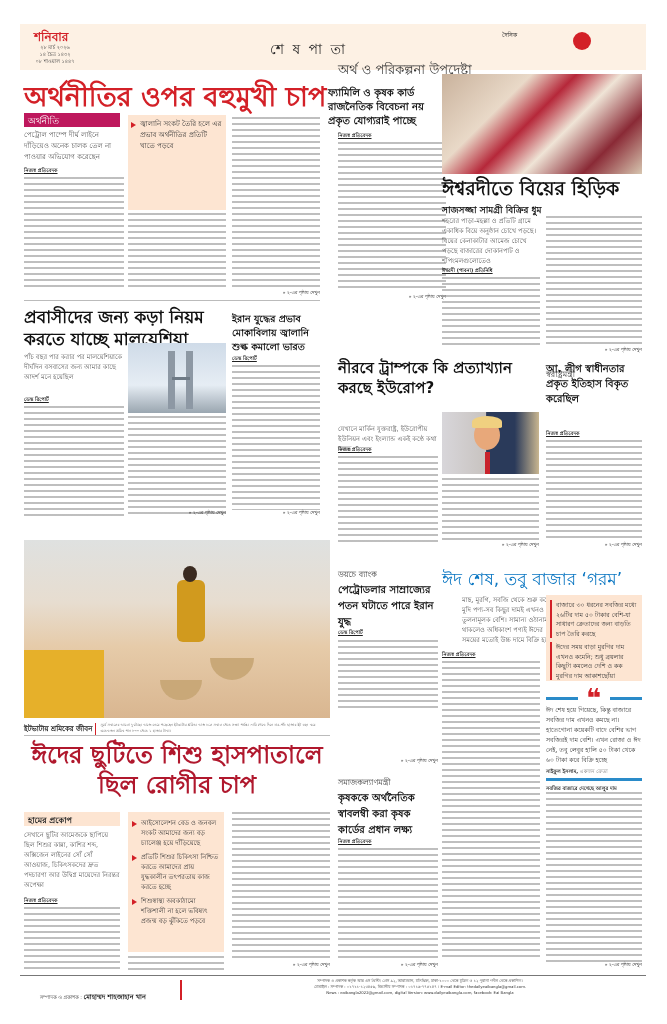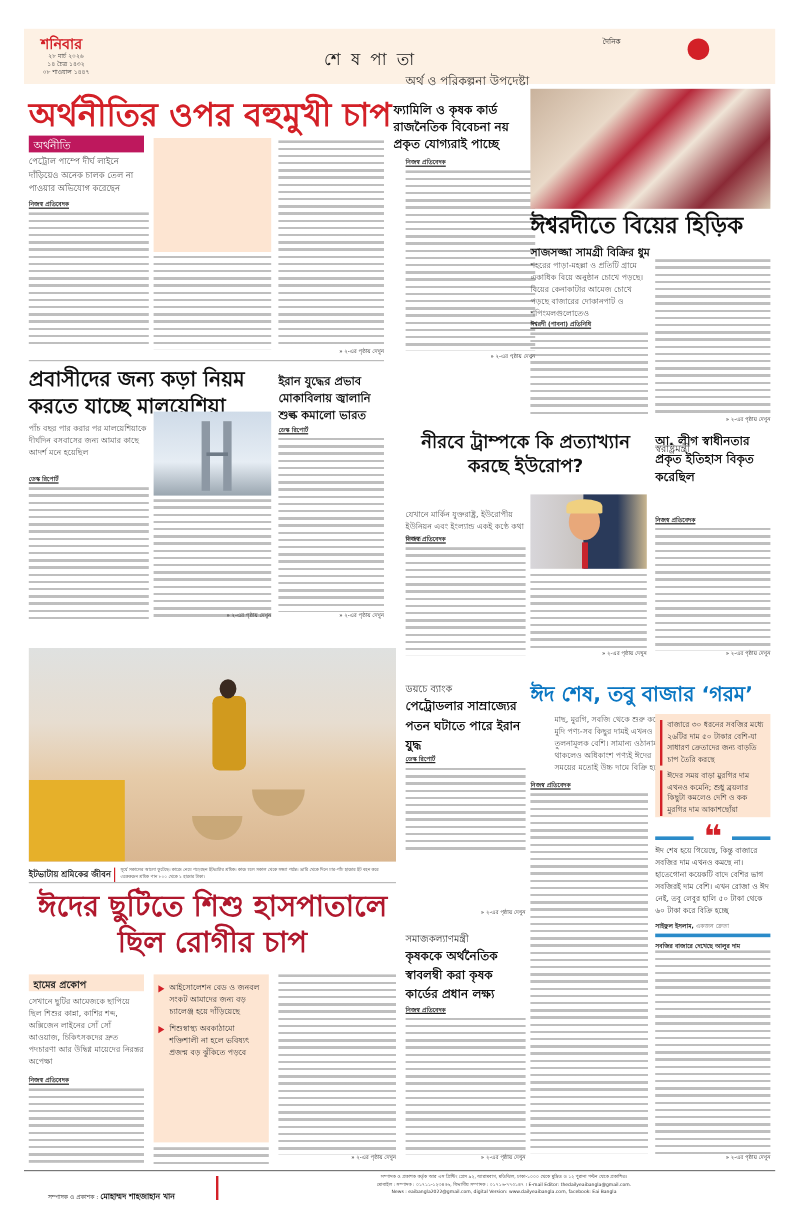--- a/index.html
+++ b/index.html
@@ -41,26 +41,27 @@
   <div class="abs logo-small">দৈনিক</div>
   <div class="abs logo-dot"></div>
 </div>
 
 <h1 class="abs red" style="left:24px;top:80px;font-size:27px;line-height:34px">অর্থনীতির ওপর বহুমুখী চাপ</h1>
 <div class="abs tag-orange" style="left:24px;top:113px;width:96px;height:14px;font-size:9px;padding:1px 4px">অর্থনীতি</div>
 <div class="abs intro" style="left:24px;top:130px;width:100px">পেট্রোল পাম্পে দীর্ঘ লাইনে দাঁড়িয়েও অনেক চালক তেল না পাওয়ার অভিযোগ করেছেন</div>
 <div class="abs byline" style="left:24px;top:167px">নিজস্ব প্রতিবেদক</div>
 <div class="abs lines" style="left:24px;top:177px;width:100px;height:110px"></div>
 <div class="abs box-peach" style="left:128px;top:115px;width:98px;height:95px;padding:4px 3px">
+  <div class="bullet">জ্বালানি সংকট তৈরি হলে এর প্রভাব অর্থনীতির প্রতিটি খাতে পড়বে</div>
 </div>
 <div class="abs lines" style="left:128px;top:213px;width:98px;height:78px"></div>
 <div class="abs lines" style="left:232px;top:117px;width:88px;height:170px"></div>
 <div class="abs more" style="left:232px;top:290px;width:88px">» ২-এর পৃষ্ঠায় দেখুন</div>
 
-<div class="abs" style="left:338px;top:60px;font-size:10px;color:#333">অর্থ ও পরিকল্পনা উপদেষ্টা</div>
+<div class="abs" style="left:338px;top:60px;font-size:13px;color:#333">অর্থ ও পরিকল্পনা উপদেষ্টা</div>
 <h2 class="abs hl" style="left:328px;top:86px;width:110px;font-size:10px;line-height:14px">ফ্যামিলি ও কৃষক কার্ড রাজনৈতিক বিবেচনা নয় প্রকৃত যোগ্যরাই পাচ্ছে</h2>
 <div class="abs byline" style="left:338px;top:132px">নিজস্ব প্রতিবেদক</div>
 <div class="abs lines" style="left:338px;top:142px;width:108px;height:150px"></div>
 <div class="abs more" style="left:338px;top:294px;width:108px">» ২-এর পৃষ্ঠায় দেখুন</div>
 
 <div class="abs photo" style="left:442px;top:74px;width:200px;height:100px;background:linear-gradient(135deg,#c9b29c,#e9d9c8 30%,#b6283a 45%,#efe4d6 60%,#8a2a36 80%,#d7c6b0)"></div>
 <h2 class="abs hl" style="left:442px;top:176px;font-size:19px;line-height:24px">ঈশ্বরদীতে বিয়ের হিড়িক</h2>
 <div class="abs hl" style="left:442px;top:203px;font-size:9px">সাজসজ্জা সামগ্রী বিক্রির ধুম</div>
 <div class="abs intro" style="left:442px;top:216px;width:98px;font-size:6.5px;line-height:10px">শহরের পাড়া-মহল্লা ও প্রতিটি গ্রামে একাধিক বিয়ে অনুষ্ঠান চোখে পড়ছে। বিয়ের কেনাকাটার আমেজ চোখে পড়ছে বাজারের দোকানপাট ও শপিংমলগুলোতেও</div>
 <div class="abs byline" style="left:442px;top:267px">ঈশ্বরদী (পাবনা) প্রতিনিধি</div>
@@ -80,21 +81,21 @@
   <div class="abs" style="left:44px;top:34px;width:18px;height:3px;background:#6e7a86"></div>
 </div>
 <div class="abs lines" style="left:128px;top:416px;width:98px;height:100px"></div>
 <div class="abs more" style="left:128px;top:510px;width:98px">» ২-এর পৃষ্ঠায় দেখুন</div>
 
 <h3 class="abs hl" style="left:232px;top:312px;width:88px;font-size:9.5px;line-height:14px">ইরান যুদ্ধের প্রভাব মোকাবিলায় জ্বালানি শুল্ক কমালো ভারত</h3>
 <div class="abs byline" style="left:232px;top:355px">ডেস্ক রিপোর্ট</div>
 <div class="abs lines" style="left:232px;top:365px;width:88px;height:145px"></div>
 <div class="abs more" style="left:232px;top:510px;width:88px">» ২-এর পৃষ্ঠায় দেখুন</div>
 
-<h2 class="abs hl" style="left:338px;top:358px;width:200px;font-size:15px;line-height:20px;text-align:center">নীরবে ট্রাম্পকে কি প্রত্যাখ্যান করছে ইউরোপ?</h2>
+<h2 class="abs hl" style="left:338px;top:358px;width:200px;font-size:15px;line-height:20px;">নীরবে ট্রাম্পকে কি প্রত্যাখ্যান করছে ইউরোপ?</h2>
 <div class="abs intro" style="left:338px;top:424px;width:100px;font-size:6.5px;line-height:10px">যেখানে মার্কিন যুক্তরাষ্ট্র, ইউরোপীয় ইউনিয়ন এবং ইংল্যান্ড একই কণ্ঠে কথা বলত</div>
 <div class="abs byline" style="left:338px;top:446px">নিজস্ব প্রতিবেদক</div>
 <div class="abs lines" style="left:338px;top:456px;width:100px;height:90px"></div>
 <div class="abs photo" style="left:442px;top:412px;width:97px;height:62px;background:linear-gradient(90deg,#d8d6da,#c8c3c0 45%,#2a3a5a 46%,#2a3a5a 75%,#c9b690)">
   <div class="abs" style="left:32px;top:8px;width:26px;height:30px;border-radius:50%;background:#e8a87a"></div>
   <div class="abs" style="left:30px;top:4px;width:30px;height:12px;border-radius:50% 50% 10% 10%;background:#f0d080"></div>
   <div class="abs" style="left:43px;top:40px;width:5px;height:22px;background:#c8232c"></div>
 </div>
 <div class="abs lines" style="left:442px;top:478px;width:97px;height:64px"></div>
 <div class="abs more" style="left:442px;top:542px;width:97px">» ২-এর পৃষ্ঠায় দেখুন</div>
@@ -116,21 +117,21 @@
   <div style="font-size:7px;font-weight:bold;white-space:nowrap;padding-right:3px;border-right:1px solid #d32027">ইটভাটায় শ্রমিকের জীবন</div>
   <div style="font-size:3.6px;line-height:5.5px;color:#444">সূর্যে সকালের আলো ফুটেছে। কাজে নেমে পড়েছেন ইটভাটার শ্রমিক। কাজ চলে সকাল থেকে সন্ধ্যা পর্যন্ত। তারি থেকে দিনে চার-পাঁচ হাজার ইট বহন করে একেকজন শ্রমিক পান ৮০০ থেকে ১ হাজার টাকা।</div>
 </div>
 
 <div class="abs" style="left:338px;top:568px;font-size:8px;color:#333">ডয়চে ব্যাংক</div>
 <h3 class="abs hl" style="left:338px;top:582px;width:100px;font-size:10px;line-height:16px">পেট্রোডলার সাম্রাজ্যের পতন ঘটাতে পারে ইরান যুদ্ধ</h3>
 <div class="abs byline" style="left:338px;top:629px">ডেস্ক রিপোর্ট</div>
 <div class="abs lines" style="left:338px;top:640px;width:100px;height:70px"></div>
 <div class="abs more" style="left:338px;top:758px;width:100px">» ২-এর পৃষ্ঠায় দেখুন</div>
 
-<h2 class="abs blue" style="left:442px;top:568px;font-size:17px;line-height:22px;font-weight:bold">ঈদ শেষ, তবু বাজার ‘গরম’</h2>
+<h2 class="abs blue" style="left:442px;top:568px;font-size:17px;line-height:22px;font-weight:normal">ঈদ শেষ, তবু বাজার ‘গরম’</h2>
 <div class="abs intro" style="left:462px;top:595px;width:98px;font-size:6.5px;line-height:10px">মাছ, মুরগি, সবজি থেকে শুরু করে মুদি পণ্য-সব কিছুর দামই এখনও তুলনামূলক বেশি। সামান্য ওঠানামা থাকলেও অধিকাংশ পণ্যই ঈদের সময়ের মতোই উচ্চ দামে বিক্রি হচ্ছে</div>
 <div class="abs byline" style="left:442px;top:651px">নিজস্ব প্রতিবেদক</div>
 <div class="abs lines" style="left:442px;top:661px;width:98px;height:300px"></div>
 <div class="abs box-peach" style="left:546px;top:595px;width:96px;height:86px;padding:5px 4px">
   <div style="font-size:6.2px;line-height:9.5px;color:#333;border-left:2px solid #d32027;padding-left:4px;margin-bottom:4px">বাজারে ৩০ ধরনের সবজির মধ্যে ২৬টির দাম ৫০ টাকার বেশি-যা সাধারণ ক্রেতাদের জন্য বাড়তি চাপ তৈরি করছে</div>
   <div style="font-size:6.2px;line-height:9.5px;color:#333;border-left:2px solid #d32027;padding-left:4px">ঈদের সময় বাড়া মুরগির দাম এখনও কমেনি; শুধু ব্রয়লার কিছুটা কমলেও দেশি ও কক মুরগির দাম আকাশছোঁয়া</div>
 </div>
 <div class="abs" style="left:546px;top:697px;width:96px;height:3px;background:#2a8bc9"></div>
 <div class="abs" style="left:578px;top:685px;width:32px;background:#fff;color:#d32027;font-size:26px;font-weight:bold;text-align:center;line-height:26px">❝</div>
 <div class="abs" style="left:546px;top:705px;width:96px;font-size:6.2px;line-height:10px;color:#333">ঈদ শেষ হয়ে গিয়েছে, কিন্তু বাজারে সবজির দাম এখনও কমছে না। হাতেগোনা কয়েকটি বাদে বেশির ভাগ সবজিরই দাম বেশি। এখন রোজা ও ঈদ নেই, তবু লেবুর হালি ৫০ টাকা থেকে ৬০ টাকা করে বিক্রি হচ্ছে</div>
@@ -142,20 +143,21 @@
 
 <div class="abs rule" style="left:24px;top:735px;width:306px"></div>
 
 <h1 class="abs maroon" style="left:24px;top:740px;width:306px;font-size:24px;line-height:30px;text-align:center;font-weight:bold">ঈদের ছুটিতে শিশু হাসপাতালে ছিল রোগীর চাপ</h1>
 <div class="abs" style="left:24px;top:812px;width:96px;height:14px;background:#fde5d2;font-size:8px;font-weight:bold;padding:2px 4px">হামের প্রকোপ</div>
 <div class="abs intro" style="left:24px;top:830px;width:96px;font-size:6.5px;line-height:10px">সেখানে ছুটির আমেজকে ছাপিয়ে ছিল শিশুর কান্না, কাশির শব্দ, অক্সিজেন লাইনের সোঁ সোঁ আওয়াজ, চিকিৎসকদের দ্রুত পদচারণা আর উদ্বিগ্ন মায়েদের নিরন্তর অপেক্ষা</div>
 <div class="abs byline" style="left:24px;top:897px">নিজস্ব প্রতিবেদক</div>
 <div class="abs lines" style="left:24px;top:907px;width:96px;height:62px"></div>
 <div class="abs box-peach" style="left:128px;top:812px;width:96px;height:140px;padding:6px 4px">
   <div class="bullet" style="font-size:6.5px;line-height:10px">আইসোলেশন বেড ও জনবল সংকট আমাদের জন্য বড় চ্যালেঞ্জ হয়ে দাঁড়িয়েছে</div>
+  <div class="bullet" style="font-size:6.5px;line-height:10px">প্রতিটি শিশুর চিকিৎসা নিশ্চিত করতে আমাদের প্রায় যুদ্ধকালীন তৎপরতায় কাজ করতে হচ্ছে</div>
   <div class="bullet" style="font-size:6.5px;line-height:10px">শিশুস্বাস্থ্য অবকাঠামো শক্তিশালী না হলে ভবিষ্যৎ প্রজন্ম বড় ঝুঁকিতে পড়বে</div>
 </div>
 <div class="abs lines" style="left:128px;top:956px;width:96px;height:14px"></div>
 <div class="abs lines" style="left:232px;top:812px;width:98px;height:150px"></div>
 <div class="abs more" style="left:232px;top:962px;width:98px">» ২-এর পৃষ্ঠায় দেখুন</div>
 
 <div class="abs" style="left:338px;top:776px;font-size:8px;color:#333">সমাজকল্যাণমন্ত্রী</div>
 <h3 class="abs hl" style="left:338px;top:790px;width:100px;font-size:10px;line-height:16px">কৃষককে অর্থনৈতিক স্বাবলম্বী করা কৃষক কার্ডের প্রধান লক্ষ্য</h3>
 <div class="abs byline" style="left:338px;top:838px">নিজস্ব প্রতিবেদক</div>
 <div class="abs lines" style="left:338px;top:848px;width:100px;height:114px"></div>

